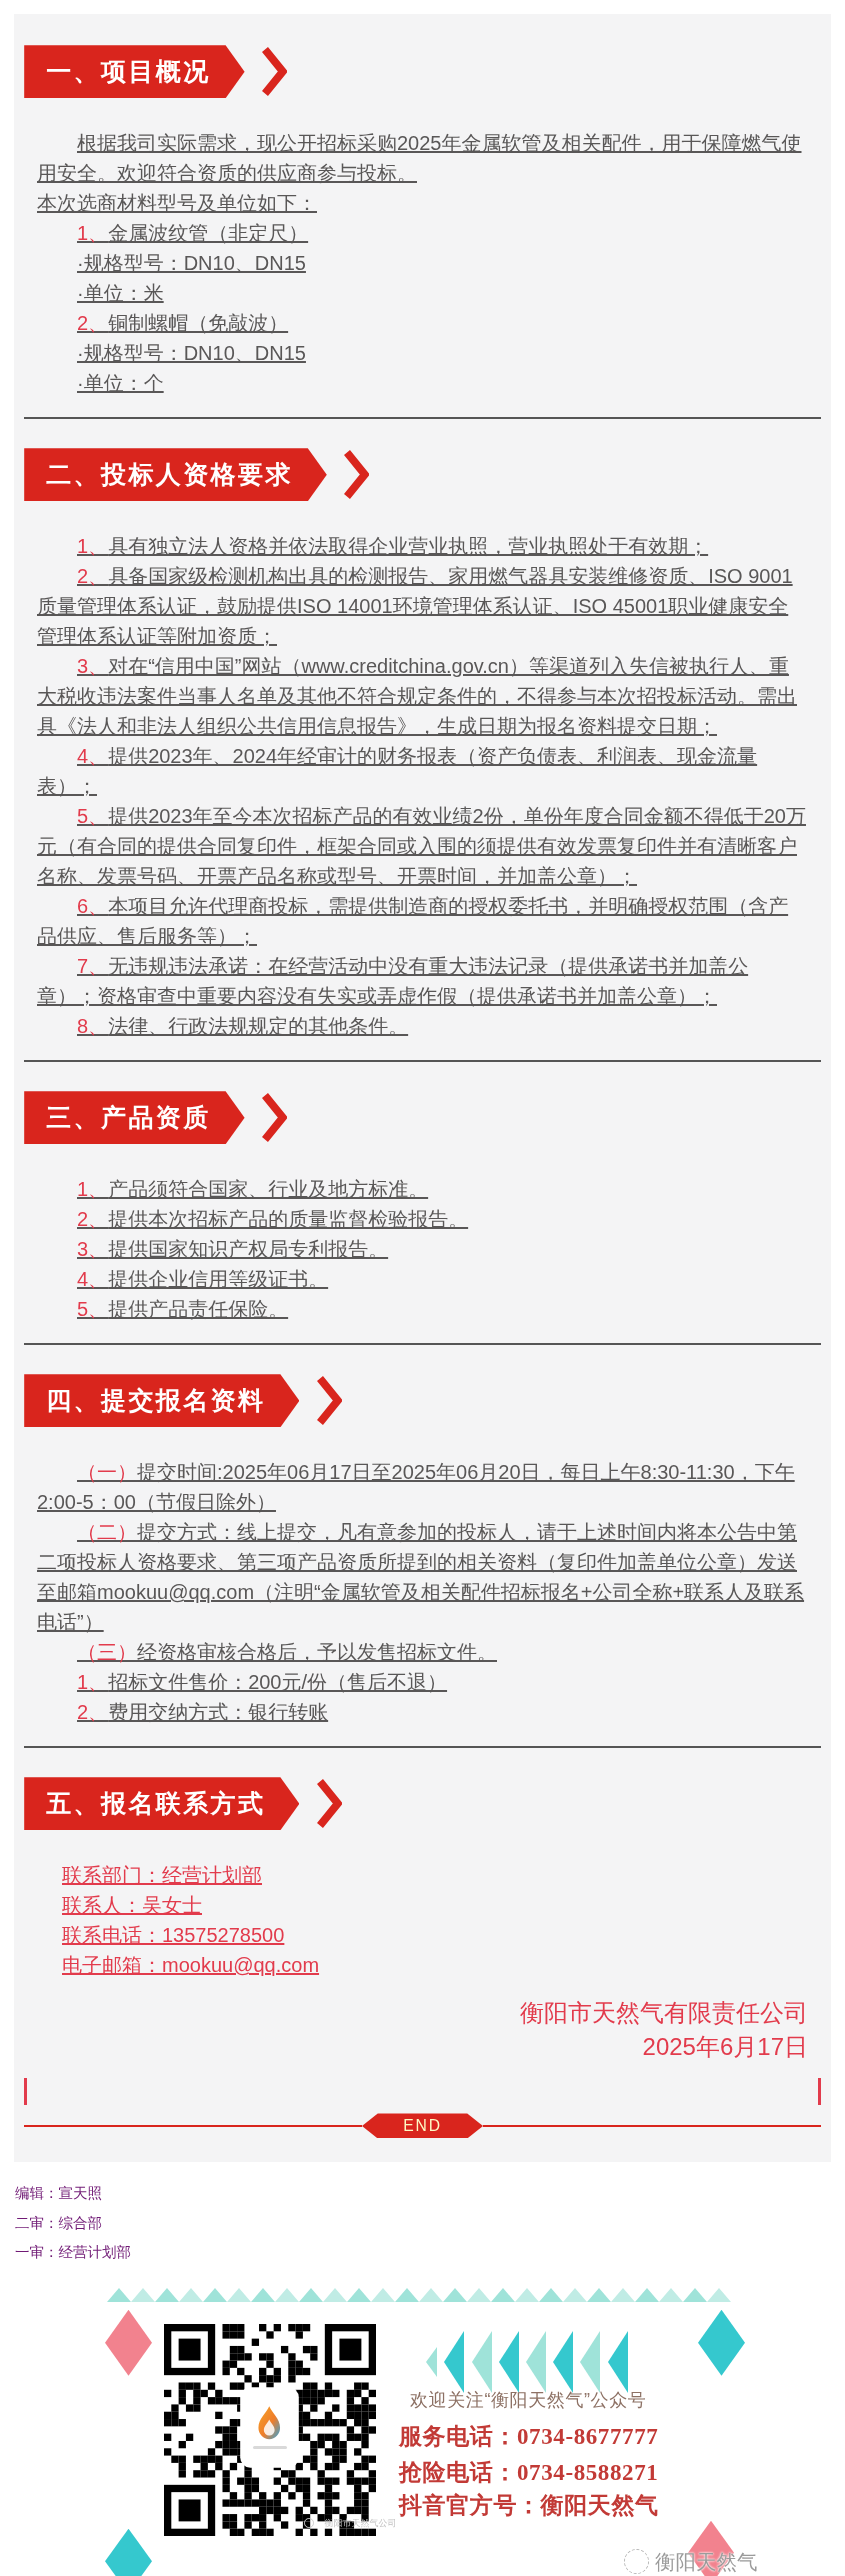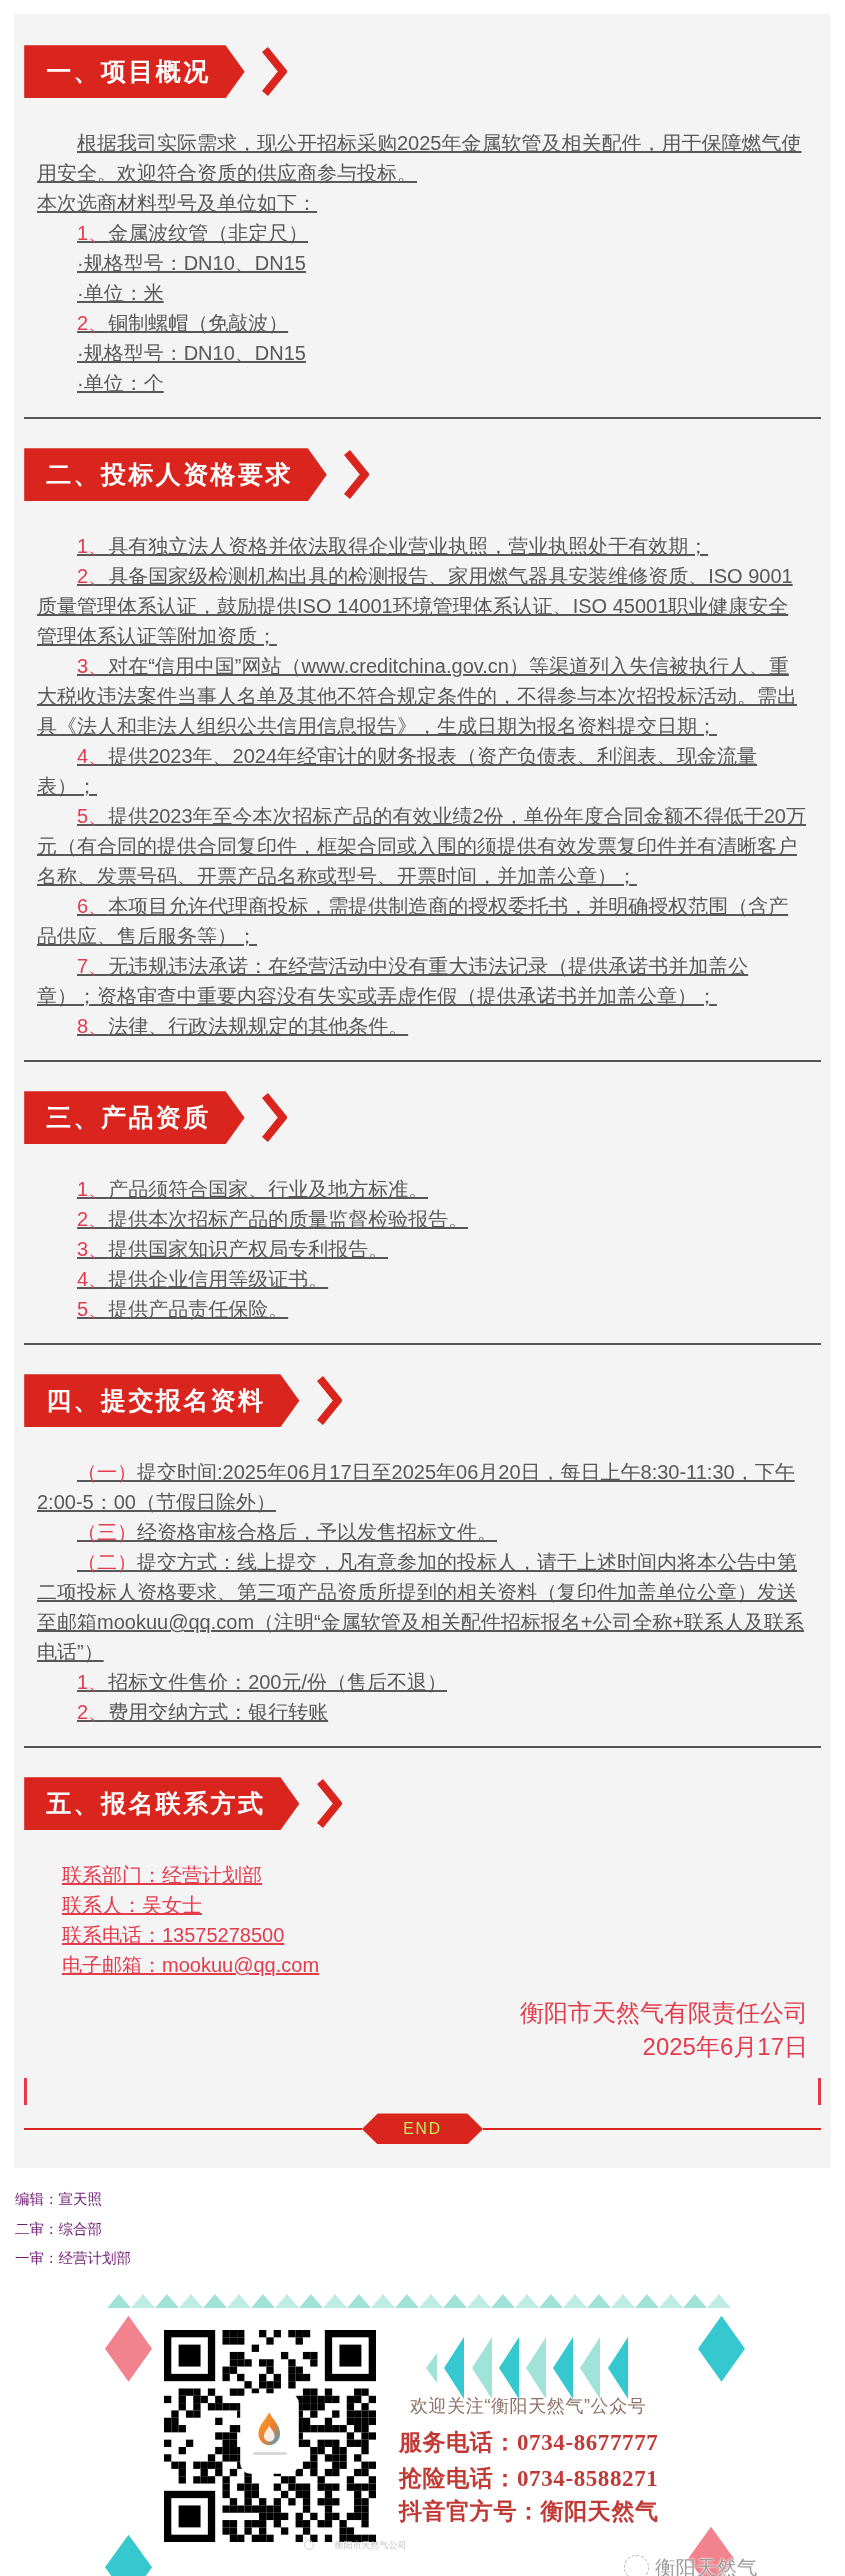--- a/index.html
+++ b/index.html
@@ -29,21 +29,21 @@
   .content p{margin:0;text-decoration:underline;}
   .indent{text-indent:2em;}
   .num{color:var(--accent-red);}
   .divider{border-top:2.4px solid #555555;margin:19px 10.2px 0;}
   .contact p{text-indent:1.25em;color:var(--accent-red);}
   .signoff{text-align:right;color:var(--accent-red);font-size:24px;line-height:34px;margin-top:15.7px;padding:0 23px;}
   .bars{display:flex;justify-content:space-between;margin:14.5px 10.2px 0;}
   .bar{width:2.4px;height:26.5px;background:var(--accent-red);}
   .end-row{display:flex;align-items:center;margin:8.4px 10.2px 0;}
   .end-line{flex:1;height:1.8px;background:var(--banner-red);}
-  .end-hex{width:121px;height:31px;background:var(--banner-red);color:#bef264;font-size:15.7px;letter-spacing:1.8px;
+  .end-hex{width:121px;height:25px;background:var(--banner-red);color:#fef9c3;font-size:15.7px;letter-spacing:1.8px;
     display:flex;align-items:center;justify-content:center;
     clip-path:polygon(13% 0,87% 0,100% 50%,87% 100%,13% 100%,0 50%);}
   .credits{padding:17px 0 0 15px;font-size:14.5px;color:#701a75;line-height:29.5px;}
   .credits p{margin:0;}
   
   .decor{position:relative;height:346px;margin-top:4.8px;overflow:hidden;background:#fff;}
   .tri-row{position:absolute;left:107px;display:flex;}
   .tri-row.top{top:15.7px;}
   .tri{width:0;height:0;border-left:12px solid transparent;border-right:12px solid transparent;}
   .tri.up{border-bottom:14px solid var(--mint);}
@@ -62,21 +62,21 @@
   .chev-t{width:0;height:0;border-top:31px solid transparent;border-bottom:31px solid transparent;
     border-right:20.5px solid var(--teal);margin-left:7.2px;}
   .chev-t.light{border-right-color:var(--mint);}
   .chev-t.small{border-top-width:15.7px;border-bottom-width:15.7px;border-right-width:11px;}
   .follow{position:absolute;left:410px;top:115px;font-size:18px;color:var(--follow-brown);letter-spacing:0.6px;}
   .phone{position:absolute;left:399px;font-size:23px;font-weight:bold;color:var(--phone-red);
     font-family:"Liberation Serif",serif;letter-spacing:0.6px;}
   .phone.p1{top:148px;}
   .phone.p2{top:184px;}
   .phone.p3{top:217px;}
-  .qr-caption{position:absolute;left:304px;top:260px;display:flex;align-items:center;gap:21px;
+  .qr-caption{position:absolute;left:304px;top:244px;display:flex;align-items:center;gap:11px;
     font-size:9px;color:#c2c2c2;}
   .qr-caption .mini-circle{width:9.6px;height:9.6px;border:1.2px solid #cfcfcf;border-radius:50%;flex:0 0 auto;}
   .watermark{position:absolute;left:624px;top:275px;display:flex;align-items:center;gap:6px;
     color:#9b9b9b;font-size:20.5px;text-shadow:0 0 2.4px #ffffff,0 0 2.4px #ffffff;}
   .wm-circle{width:25px;height:25px;border:1.8px dashed #b5b5b5;border-radius:50%;flex:0 0 auto;}
 </style>
 </head>
 <body>
 
 <div class="page">
@@ -141,22 +141,22 @@
   <div class="banner-row">
     <div class="banner">
       <span>四、提交报名资料</span>
     </div>
     <svg class="banner-chev" width="25" height="53" viewBox="0 0 42 88">
         <path d="M5 7 L35 44 L5 81" fill="none" stroke="#d9251d" stroke-width="13"></path>
       </svg>
   </div>
   <div class="content">
     <p class="indent"><span class="num">（一）</span><span>提交时间:2025年06月17日至2025年06月20日，每日上午8:30-11:30，下午2:00-5：00（节假日除外）</span></p>
+    <p class="indent"><span class="num">（二）</span><span>提交方式：线上提交，凡有意参加的投标人，请于上述时间内将本公告中第二项投标人资格要求、第三项产品资质所提到的相关资料（复印件加盖单位公章）发送至邮箱mookuu@qq.com（注明“金属软管及相关配件招标报名+公司全称+联系人及联系电话”）</span></p>
     <p class="indent"><span class="num">（三）</span><span>经资格审核合格后，予以发售招标文件。</span></p>
-    <p class="indent"><span class="num">（二）</span><span>提交方式：线上提交，凡有意参加的投标人，请于上述时间内将本公告中第二项投标人资格要求、第三项产品资质所提到的相关资料（复印件加盖单位公章）发送至邮箱mookuu@qq.com（注明“金属软管及相关配件招标报名+公司全称+联系人及联系电话”）</span></p>
     <p class="indent"><span class="num">1、</span><span>招标文件售价：200元/份（售后不退）</span></p>
     <p class="indent"><span class="num">2、</span><span>费用交纳方式：银行转账</span></p>
   </div>
   <div class="divider"></div>
 
   <div class="banner-row">
     <div class="banner">
       <span>五、报名联系方式</span>
     </div>
     <svg class="banner-chev" width="25" height="53" viewBox="0 0 42 88">

